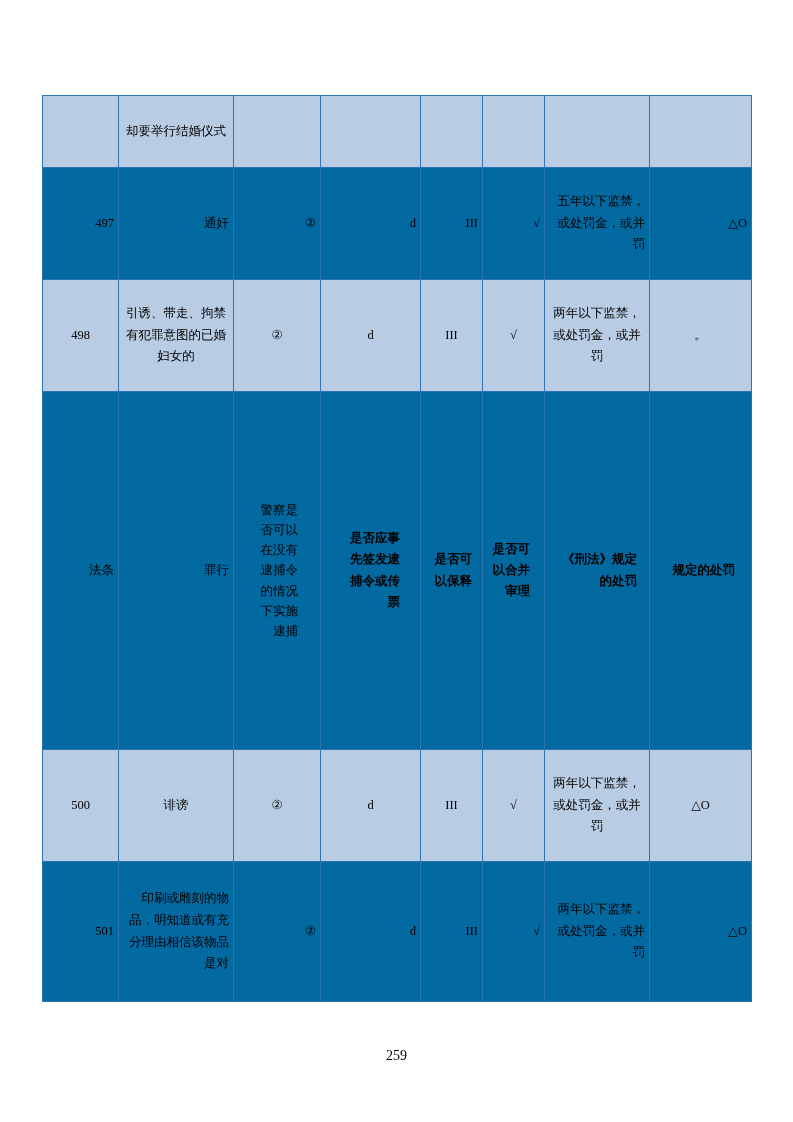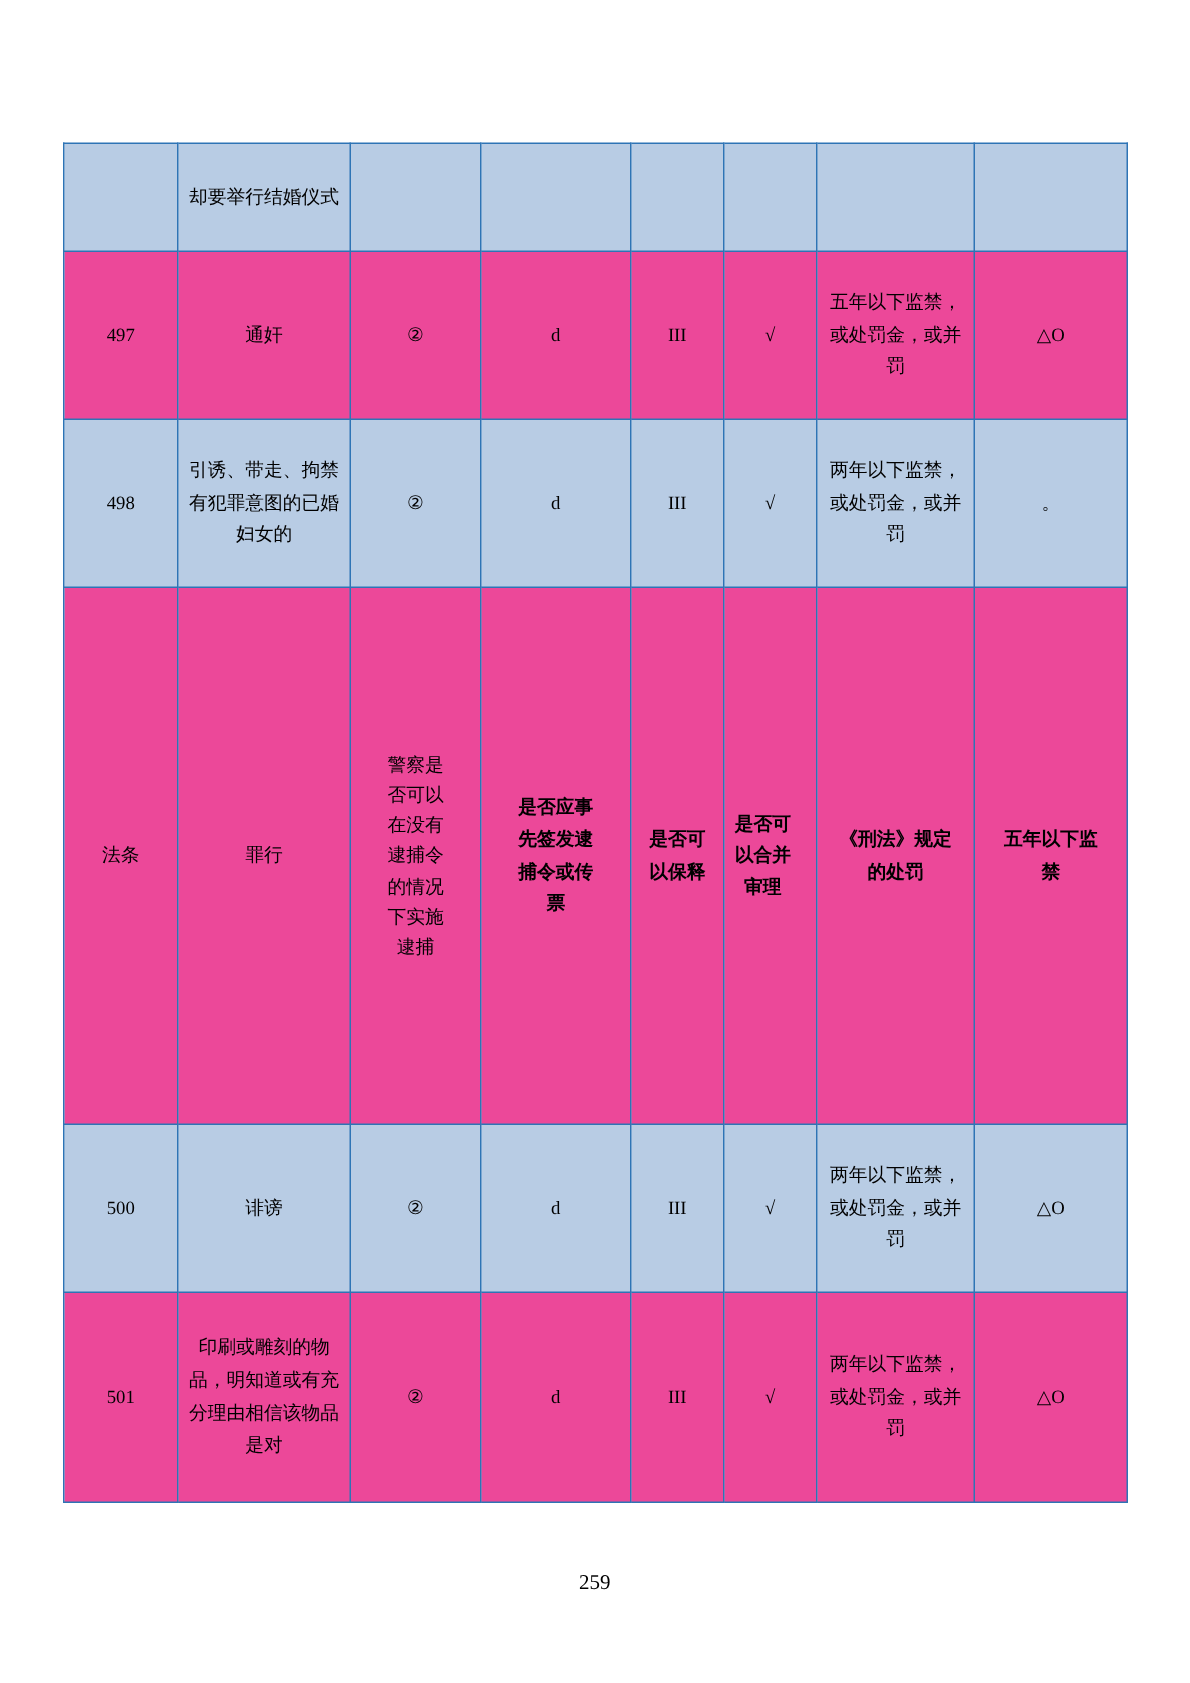--- a/index.html
+++ b/index.html
@@ -35,21 +35,22 @@
     text-align: center;
     vertical-align: middle;
     font-size: 12.5px;
     line-height: 1.75;
     word-wrap: break-word;
   }
   tr.shaded td {
     background: #b8cce4;
   }
   tr.plain td {
-    background: #ec4899;
+    background: #0369a1;
+    text-align: right;
   }
   .col-a { width: 76px; }
   .col-b { width: 115px; }
   .col-c { width: 87px; }
   .col-d { width: 100px; }
   .col-e { width: 62px; }
   .col-f { width: 62px; }
   .col-g { width: 105px; }
   .col-h { width: 102px; }
   .vertical-stack {
@@ -133,21 +134,21 @@
         <td style="padding-left:10px;padding-right:10px;">
             <span class="narrow-text">是否可以保释</span>
           </td>
         <td style="padding-right:14px;">
             <span class="narrow-text">是否可以合并审理</span>
           </td>
         <td style="padding-left:12px;padding-right:12px;">
             <span class="narrow-text italic-book">《刑法》规定的处罚</span>
           </td>
         <td style="padding-left:16px;padding-right:16px;">
-            <span class="narrow-text">五年以下监禁</span>
+            <span class="narrow-text">规定的处罚</span>
           </td>
       </tr>
       <tr class="shaded" style="height:112px;">
         <td>500</td>
         <td>诽谤</td>
         <td>②</td>
         <td>d</td>
         <td>III</td>
         <td>√</td>
         <td>两年以下监禁，或处罚金，或并罚</td>

